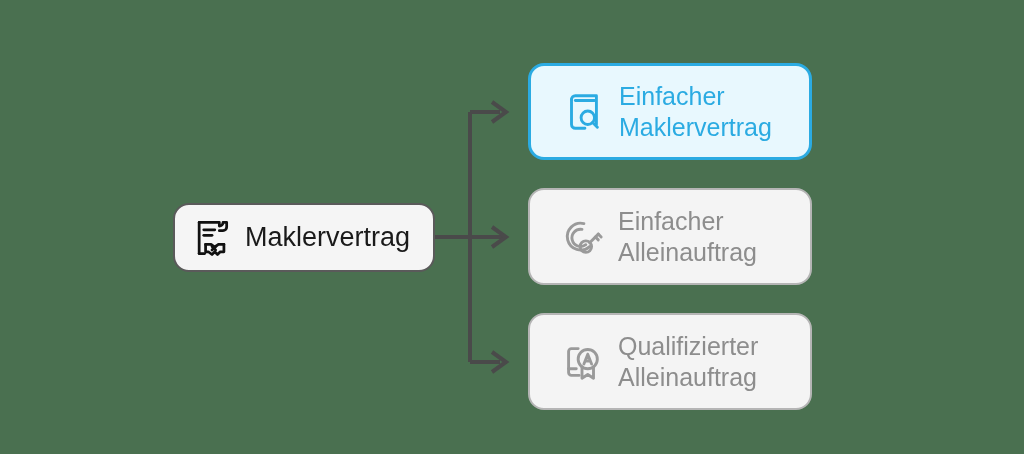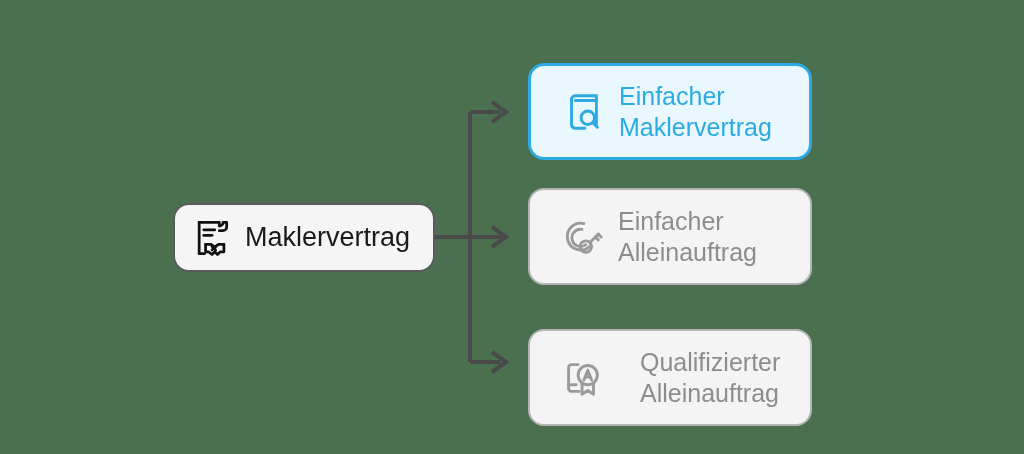--- a/index.html
+++ b/index.html
@@ -82,21 +82,21 @@
   }
   .child.selected .label { color: #2babe2; }
   .child.muted {
     background: #f4f4f4;
     border: 2px solid #b5b5b5;
   }
   .child.muted .label { color: #8d8d8d; }
 
   #child-0 { top: 63px; }
   #child-1 { top: 188px; }
-  #child-2 { top: 329px; gap: 22px; }
+  #child-2 { top: 313px; }
 </style>
 </head>
 <body style="background: rgb(74, 112, 80);">
 
 <div id="canvas">
 
   <svg class="connectors" viewBox="0 0 1024 454" xmlns="http://www.w3.org/2000/svg">
     <g fill="none" stroke="#4a4a4a" stroke-width="4" stroke-linecap="butt" stroke-linejoin="miter">
 
       <path d="M435 237 H 505"></path>

